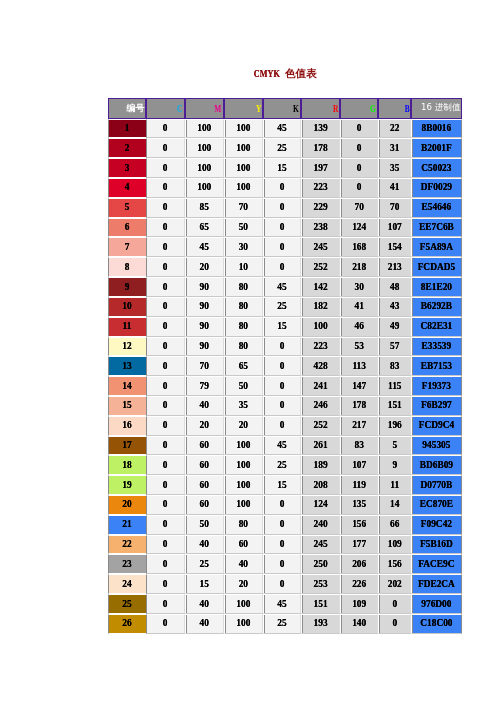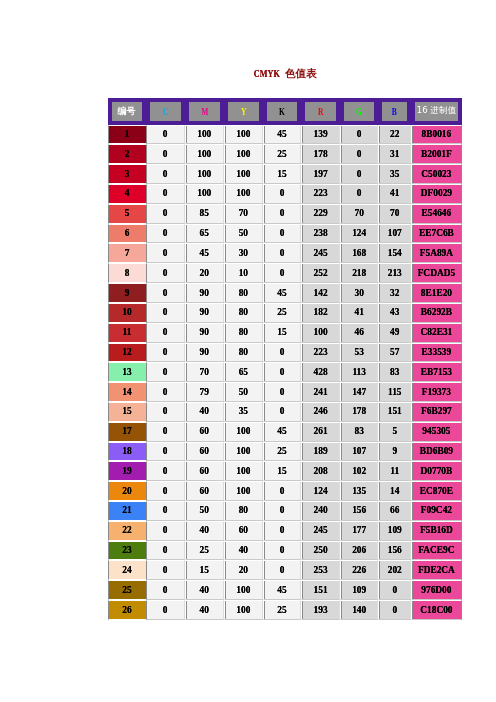--- a/index.html
+++ b/index.html
@@ -11,35 +11,35 @@
   font-size:10px;font-weight:bold;transform:scaleX(0.82);transform-origin:center;
   text-shadow:0 0 0.3px #8E1010;}
 .title .cjk{display:inline-block;font-family:"DejaVu Sans",sans-serif;
   font-size:10.6px;font-weight:bold;margin-left:2px;}
 .tbl{position:absolute;left:71.5px;top:97.6px;width:354px;
   border-collapse:separate;border-spacing:0;table-layout:fixed;background:#fff;}
 .tbl td,.tbl th{padding:0;margin:0;font-size:9.4px;text-align:center;
   vertical-align:middle;overflow:hidden;
   font-family:"Liberation Serif",serif;font-weight:bold;}
 .tbl th{background:#919191;color:#fff;height:19.0px;
-  border:4px solid #4c1d95;font-size:10px;}
+  border:1px solid #4c1d95;font-size:10px;text-align:right;}
 .tbl th.h-no{font-family:"DejaVu Sans",sans-serif;font-size:9px;font-weight:bold;}
 .tbl th.h-hex{font-family:"DejaVu Sans",sans-serif;font-size:8.6px;font-weight:normal;}
 .tbl th span.ltr{display:inline-block;transform:scaleX(0.75);
   font-family:"Liberation Serif",serif;font-weight:bold;font-size:10px;}
 .tbl tbody td{height:16.82px;color:#000;text-shadow:0 0 0.3px #000;
   padding-bottom:1px;
   border-top:1px solid #ffffff;border-bottom:1px solid #c9c9c9;
   border-left:1px solid #ffffff;border-right:1px solid #dcdcdc;
   box-shadow:inset 1px 0 0 #8a8a8a;}
 .tbl tbody td.c-no{background:#ffffff;box-shadow:none;border-left-color:#8a8a8a;border-right:0;border-bottom-color:#ffffff;}
 .tbl tbody td.first-cmyk{border-left-color:#8a8a8a;box-shadow:none;}
 .c-cmyk{background:#f3f3f3;}
 .c-rgb{background:#d8d8d8;}
-.tbl tbody td.c-hex{background:#ec4899;border-right-color:#8a8a8a;}
+.tbl tbody td.c-hex{background:#3b82f6;border-right-color:#8a8a8a;}
 .w-no{width:38px;}
 .w-c{width:39px;}
 .w-m{width:39px;}
 .w-y{width:39px;}
 .w-k{width:38px;}
 .w-r{width:39px;}
 .w-g{width:38px;}
 .w-b{width:33px;}
 .w-hex{width:50px;}
 </style>
@@ -163,21 +163,21 @@
 <td class="c-hex">FCDAD5</td>
 </tr>
 <tr>
 <td class="c-no" style="background:#8E1E20">9</td>
 <td class="c-cmyk first-cmyk">0</td>
 <td class="c-cmyk">90</td>
 <td class="c-cmyk">80</td>
 <td class="c-cmyk">45</td>
 <td class="c-rgb">142</td>
 <td class="c-rgb">30</td>
-<td class="c-rgb">32</td>
+<td class="c-rgb">48</td>
 <td class="c-hex">8E1E20</td>
 </tr>
 <tr>
 <td class="c-no" style="background:#B6292B">10</td>
 <td class="c-cmyk first-cmyk">0</td>
 <td class="c-cmyk">90</td>
 <td class="c-cmyk">80</td>
 <td class="c-cmyk">25</td>
 <td class="c-rgb">182</td>
 <td class="c-rgb">41</td>
@@ -189,32 +189,32 @@
 <td class="c-cmyk first-cmyk">0</td>
 <td class="c-cmyk">90</td>
 <td class="c-cmyk">80</td>
 <td class="c-cmyk">15</td>
 <td class="c-rgb">100</td>
 <td class="c-rgb">46</td>
 <td class="c-rgb">49</td>
 <td class="c-hex">C82E31</td>
 </tr>
 <tr>
-<td class="c-no" style="background:#b91c1c">12</td>
+<td class="c-no" style="background:#fef9c3">12</td>
 <td class="c-cmyk first-cmyk">0</td>
 <td class="c-cmyk">90</td>
 <td class="c-cmyk">80</td>
 <td class="c-cmyk">0</td>
 <td class="c-rgb">223</td>
 <td class="c-rgb">53</td>
 <td class="c-rgb">57</td>
 <td class="c-hex">E33539</td>
 </tr>
 <tr>
-<td class="c-no" style="background:#86efac">13</td>
+<td class="c-no" style="background:#0369a1">13</td>
 <td class="c-cmyk first-cmyk">0</td>
 <td class="c-cmyk">70</td>
 <td class="c-cmyk">65</td>
 <td class="c-cmyk">0</td>
 <td class="c-rgb">428</td>
 <td class="c-rgb">113</td>
 <td class="c-rgb">83</td>
 <td class="c-hex">EB7153</td>
 </tr>
 <tr>
@@ -233,49 +233,60 @@
 <td class="c-cmyk first-cmyk">0</td>
 <td class="c-cmyk">40</td>
 <td class="c-cmyk">35</td>
 <td class="c-cmyk">0</td>
 <td class="c-rgb">246</td>
 <td class="c-rgb">178</td>
 <td class="c-rgb">151</td>
 <td class="c-hex">F6B297</td>
 </tr>
 <tr>
+<td class="c-no" style="background:#FCD9C4">16</td>
+<td class="c-cmyk first-cmyk">0</td>
+<td class="c-cmyk">20</td>
+<td class="c-cmyk">20</td>
+<td class="c-cmyk">0</td>
+<td class="c-rgb">252</td>
+<td class="c-rgb">217</td>
+<td class="c-rgb">196</td>
+<td class="c-hex">FCD9C4</td>
+</tr>
+<tr>
 <td class="c-no" style="background:#945305">17</td>
 <td class="c-cmyk first-cmyk">0</td>
 <td class="c-cmyk">60</td>
 <td class="c-cmyk">100</td>
 <td class="c-cmyk">45</td>
 <td class="c-rgb">261</td>
 <td class="c-rgb">83</td>
 <td class="c-rgb">5</td>
 <td class="c-hex">945305</td>
 </tr>
 <tr>
-<td class="c-no" style="background:#8b5cf6">18</td>
+<td class="c-no" style="background:#bef264">18</td>
 <td class="c-cmyk first-cmyk">0</td>
 <td class="c-cmyk">60</td>
 <td class="c-cmyk">100</td>
 <td class="c-cmyk">25</td>
 <td class="c-rgb">189</td>
 <td class="c-rgb">107</td>
 <td class="c-rgb">9</td>
 <td class="c-hex">BD6B09</td>
 </tr>
 <tr>
-<td class="c-no" style="background:#a21caf">19</td>
+<td class="c-no" style="background:#bef264">19</td>
 <td class="c-cmyk first-cmyk">0</td>
 <td class="c-cmyk">60</td>
 <td class="c-cmyk">100</td>
 <td class="c-cmyk">15</td>
 <td class="c-rgb">208</td>
-<td class="c-rgb">102</td>
+<td class="c-rgb">119</td>
 <td class="c-rgb">11</td>
 <td class="c-hex">D0770B</td>
 </tr>
 <tr>
 <td class="c-no" style="background:#EC870E">20</td>
 <td class="c-cmyk first-cmyk">0</td>
 <td class="c-cmyk">60</td>
 <td class="c-cmyk">100</td>
 <td class="c-cmyk">0</td>
 <td class="c-rgb">124</td>
@@ -299,21 +310,21 @@
 <td class="c-cmyk first-cmyk">0</td>
 <td class="c-cmyk">40</td>
 <td class="c-cmyk">60</td>
 <td class="c-cmyk">0</td>
 <td class="c-rgb">245</td>
 <td class="c-rgb">177</td>
 <td class="c-rgb">109</td>
 <td class="c-hex">F5B16D</td>
 </tr>
 <tr>
-<td class="c-no" style="background:#4d7c0f">23</td>
+<td class="c-no" style="background:#a3a3a3">23</td>
 <td class="c-cmyk first-cmyk">0</td>
 <td class="c-cmyk">25</td>
 <td class="c-cmyk">40</td>
 <td class="c-cmyk">0</td>
 <td class="c-rgb">250</td>
 <td class="c-rgb">206</td>
 <td class="c-rgb">156</td>
 <td class="c-hex">FACE9C</td>
 </tr>
 <tr>

